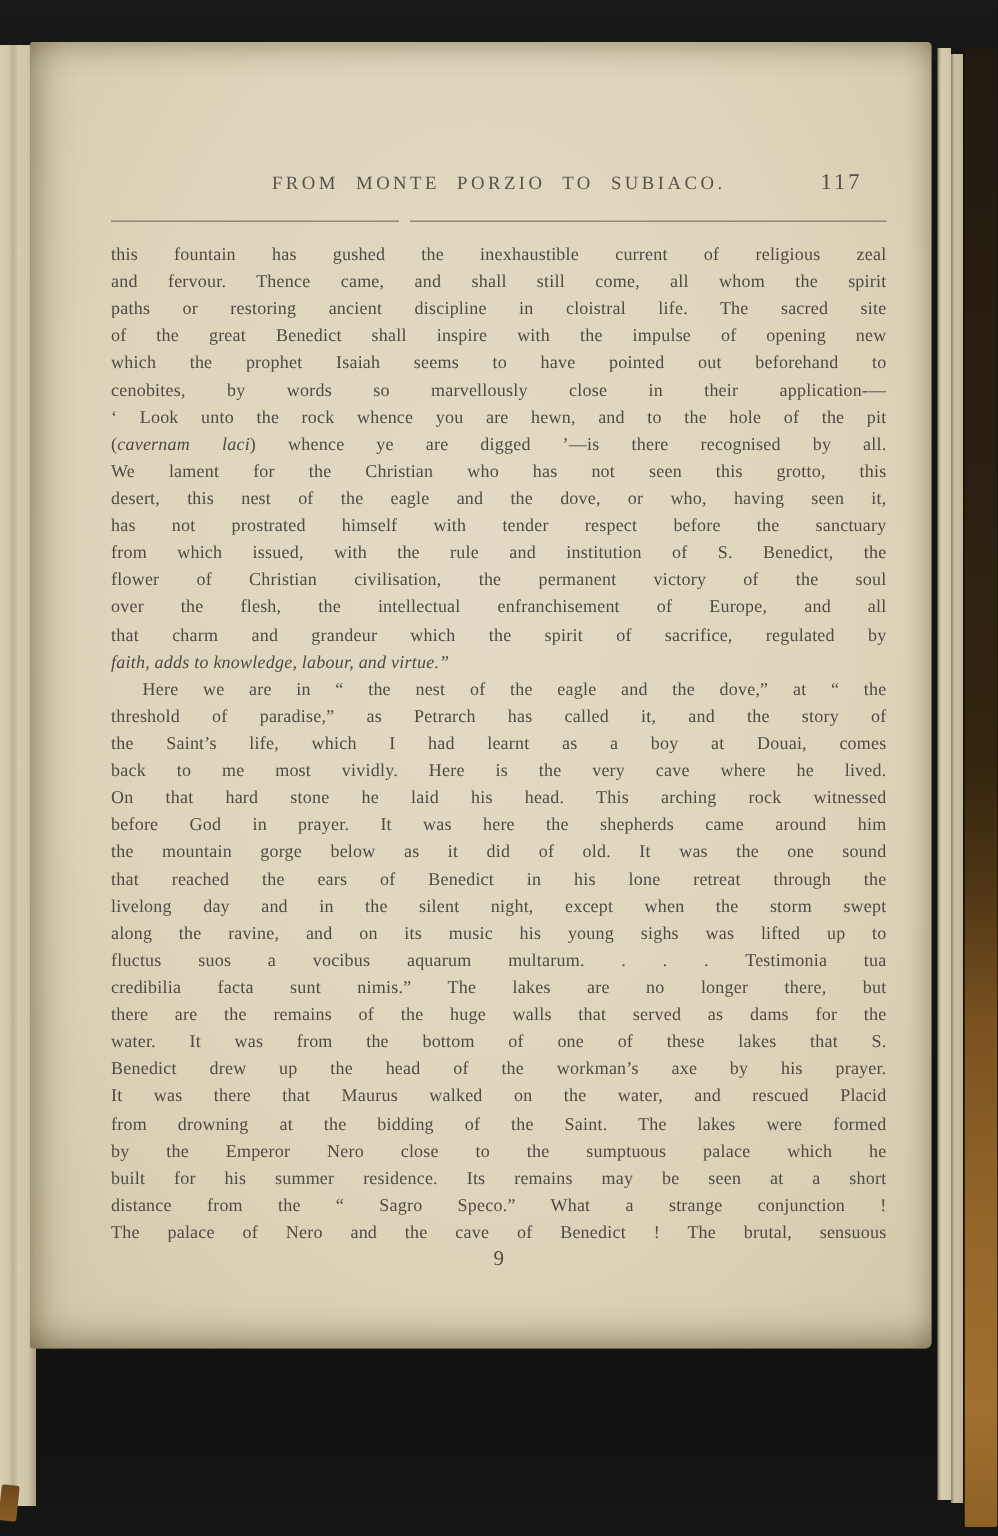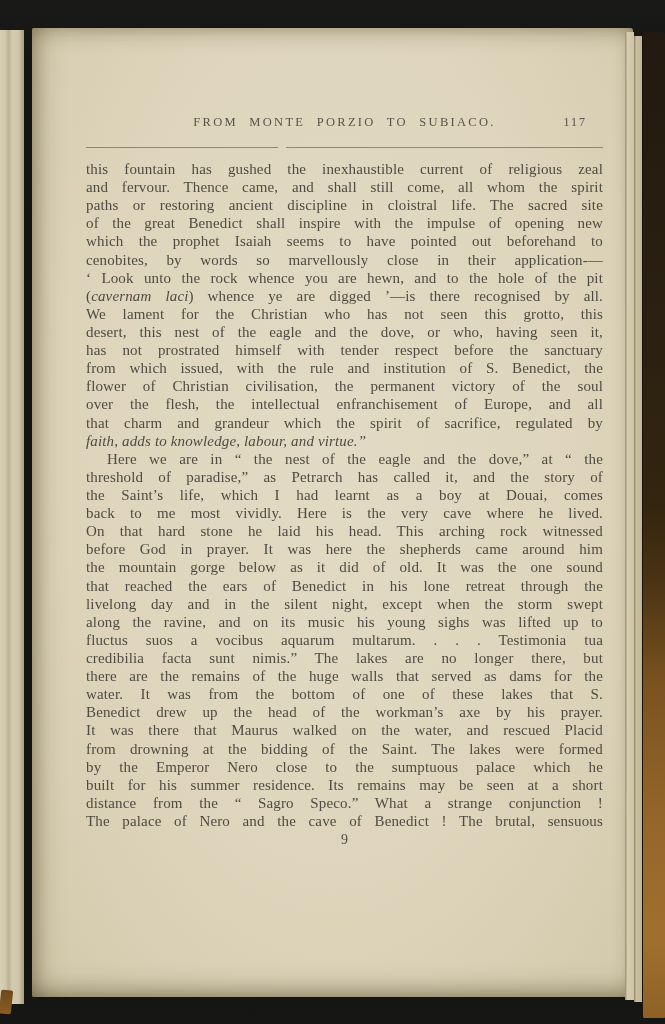--- a/index.html
+++ b/index.html
@@ -8,21 +8,21 @@
     background:linear-gradient(180deg,#1a1a18 0%, #141412 6%, #121210 94%, #161614 100%);
     font-family:"Liberation Serif","DejaVu Serif",serif;
   }
   
   .prev-page-edge {
     position:absolute; left:0; top:30px; bottom:20px; width:24px;
     background:linear-gradient(to right,#d7ceb3 0%, #d2c9ad 22%, #bcb193 36%, #d4cbaf 52%, #cfc5a8 78%, #a79c7c 100%);
   }
   
   .page {
-    position:absolute; left:32px; top:28px; width:601px; height:969px;
+    position:absolute; left:20px; top:28px; width:601px; height:871px;
     background:radial-gradient(ellipse at 50% 42%, #e2dac4 0%, #ded5bc 55%, #d2c9ac 100%);
     box-shadow:
       inset 0 14px 24px -14px rgba(70,58,28,.40),
       inset 0 -18px 26px -14px rgba(70,58,28,.50),
       inset 18px 0 28px -16px rgba(92,76,40,.55),
       inset -12px 0 18px -12px rgba(92,76,40,.35);
     border-radius:2px 3px 4px 2px;
   }
   
   .edge-strip-1 {
@@ -48,29 +48,29 @@
     border-radius:2px; transform:rotate(6deg);
   }
   
   .text-block { position:absolute; left:54px; right:30px; top:86px; color:#4f4c43; }
   .running-header {
     position:relative; height:16px; line-height:16px; text-align:center;
     font-size:12.5px; letter-spacing:2.3px; word-spacing:6px; color:#58544b;
   }
   .page-number {
     position:absolute; right:16px; top:0; letter-spacing:2px;
-    font-size:12px; word-spacing:normal; color:#55514a;margin-left:25px;
+    font-size:15px; word-spacing:normal; color:#55514a;margin-left:25px;
   }
   .header-rule {
     height:1px; margin-top:17px;
     background:linear-gradient(to right,
       #8e8676 0%, #8e8676 37.2%, rgba(142,134,118,0) 37.2%,
       rgba(142,134,118,0) 38.6%, #8e8676 38.6%, #8e8676 100%);
   }
-  .body-text { margin-top:12px; font-size:15px; letter-spacing:.15px; color:#4e4b42; }
+  .body-text { margin-top:12px; font-size:12px; letter-spacing:.15px; color:#4e4b42; }
   .paragraph { margin:0; }
   .line {
     height:18.12px; line-height:18.12px; overflow:hidden;
     text-align:justify; text-align-last:justify;
   }
   .line.end { text-align-last:left;font-style:italic; }
   .paragraph.indent .line:first-child { text-indent:21px; }
   .signature-mark { text-align:center; font-size:14px; line-height:19px; color:#504d44; }
 </style>
 </head>

